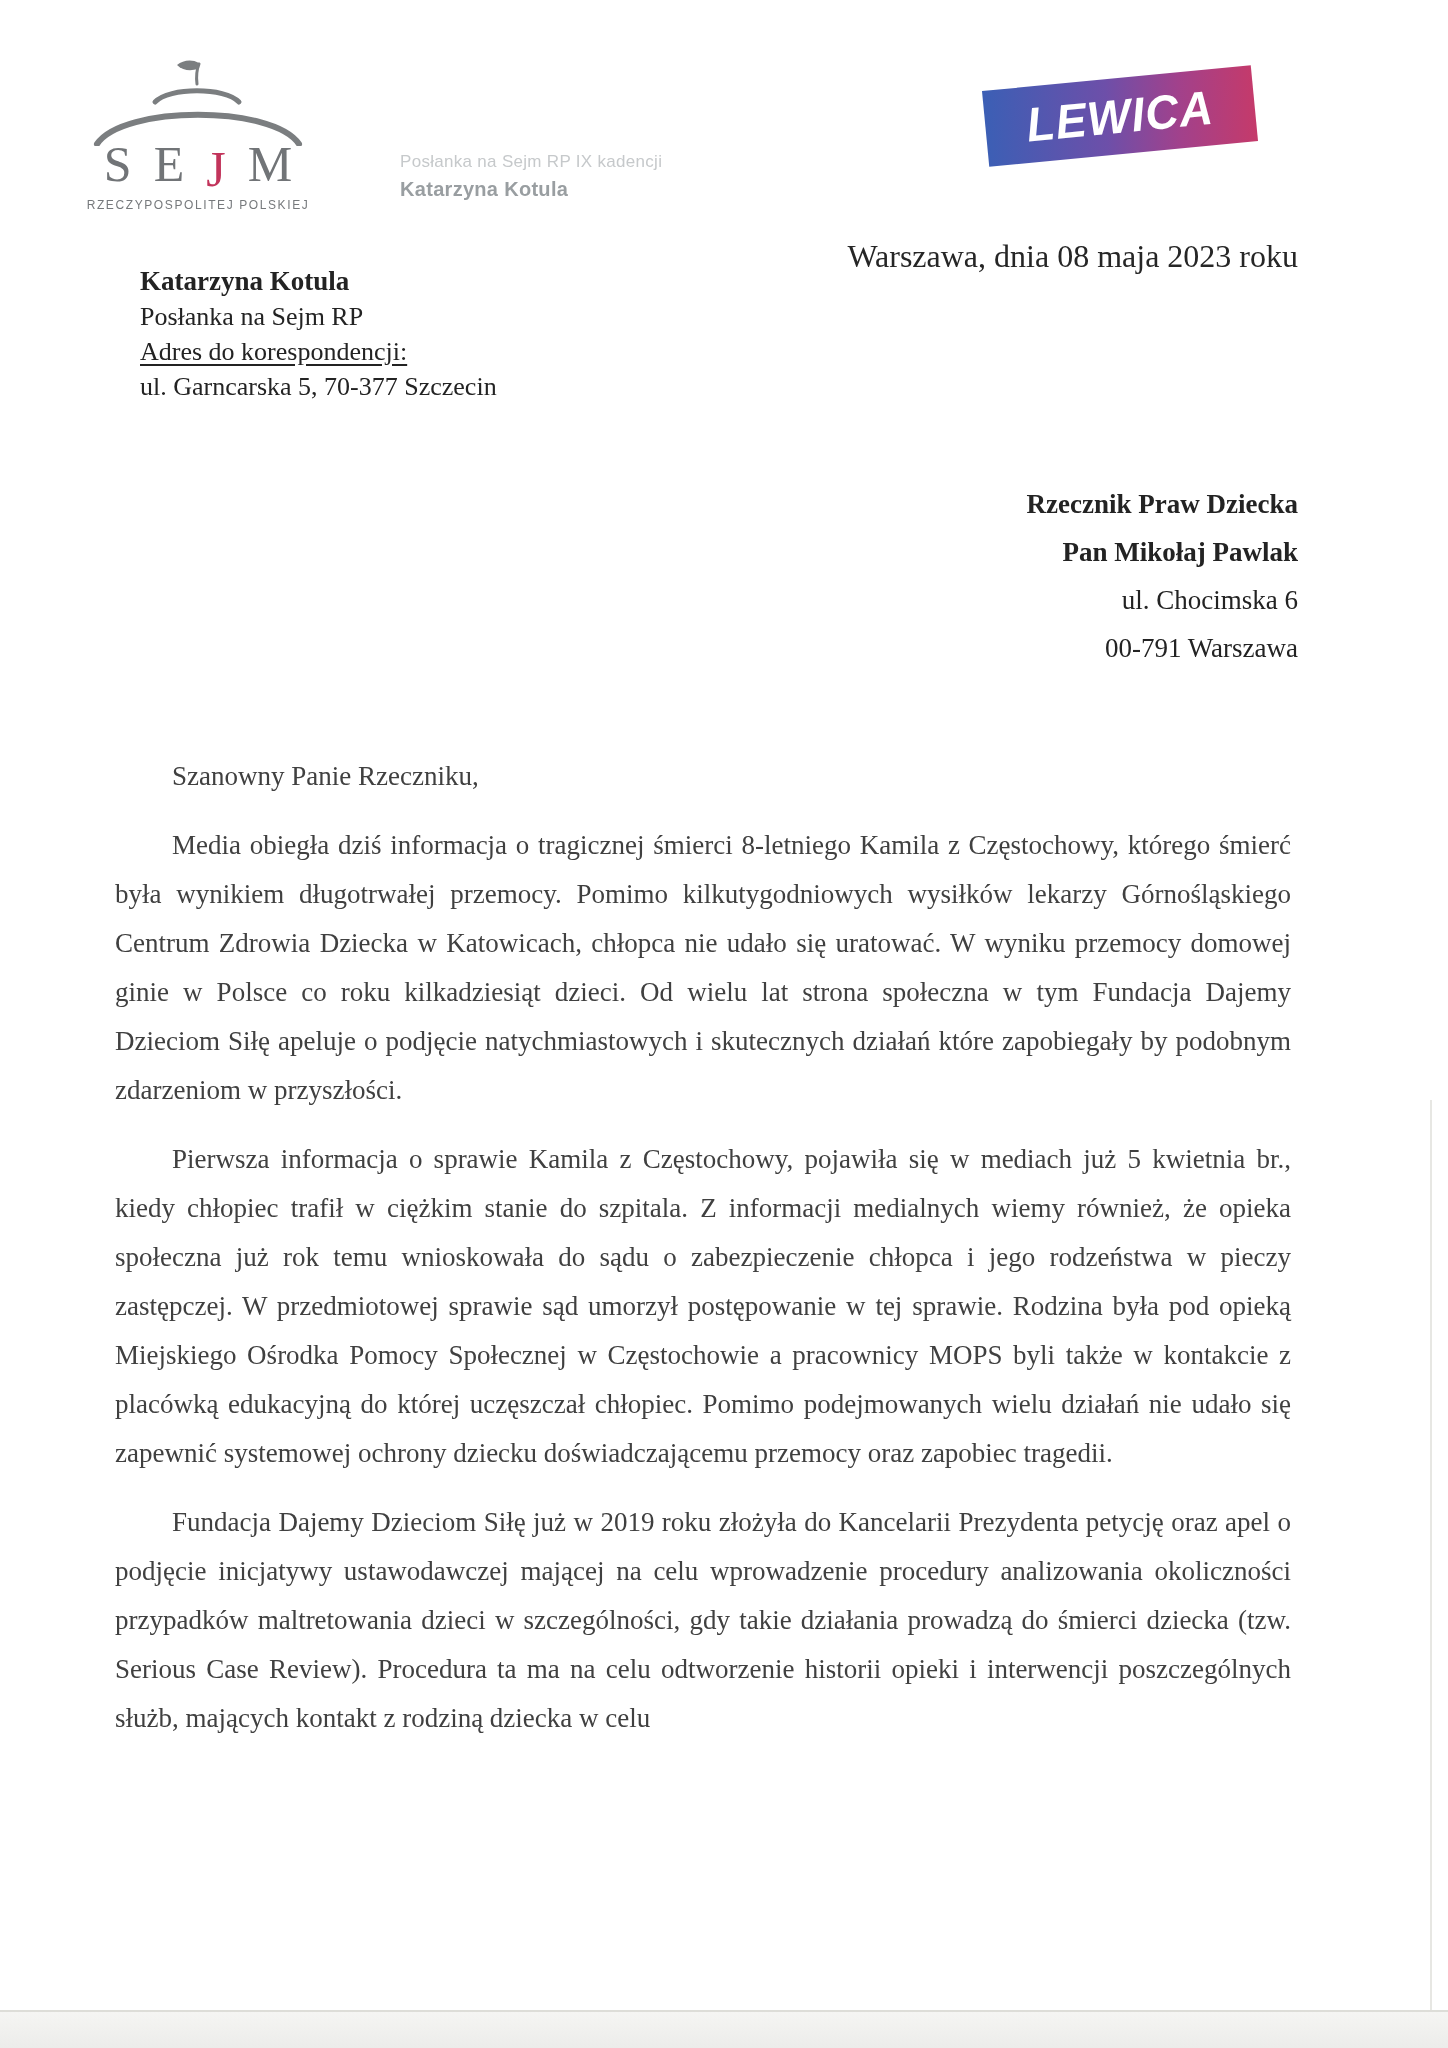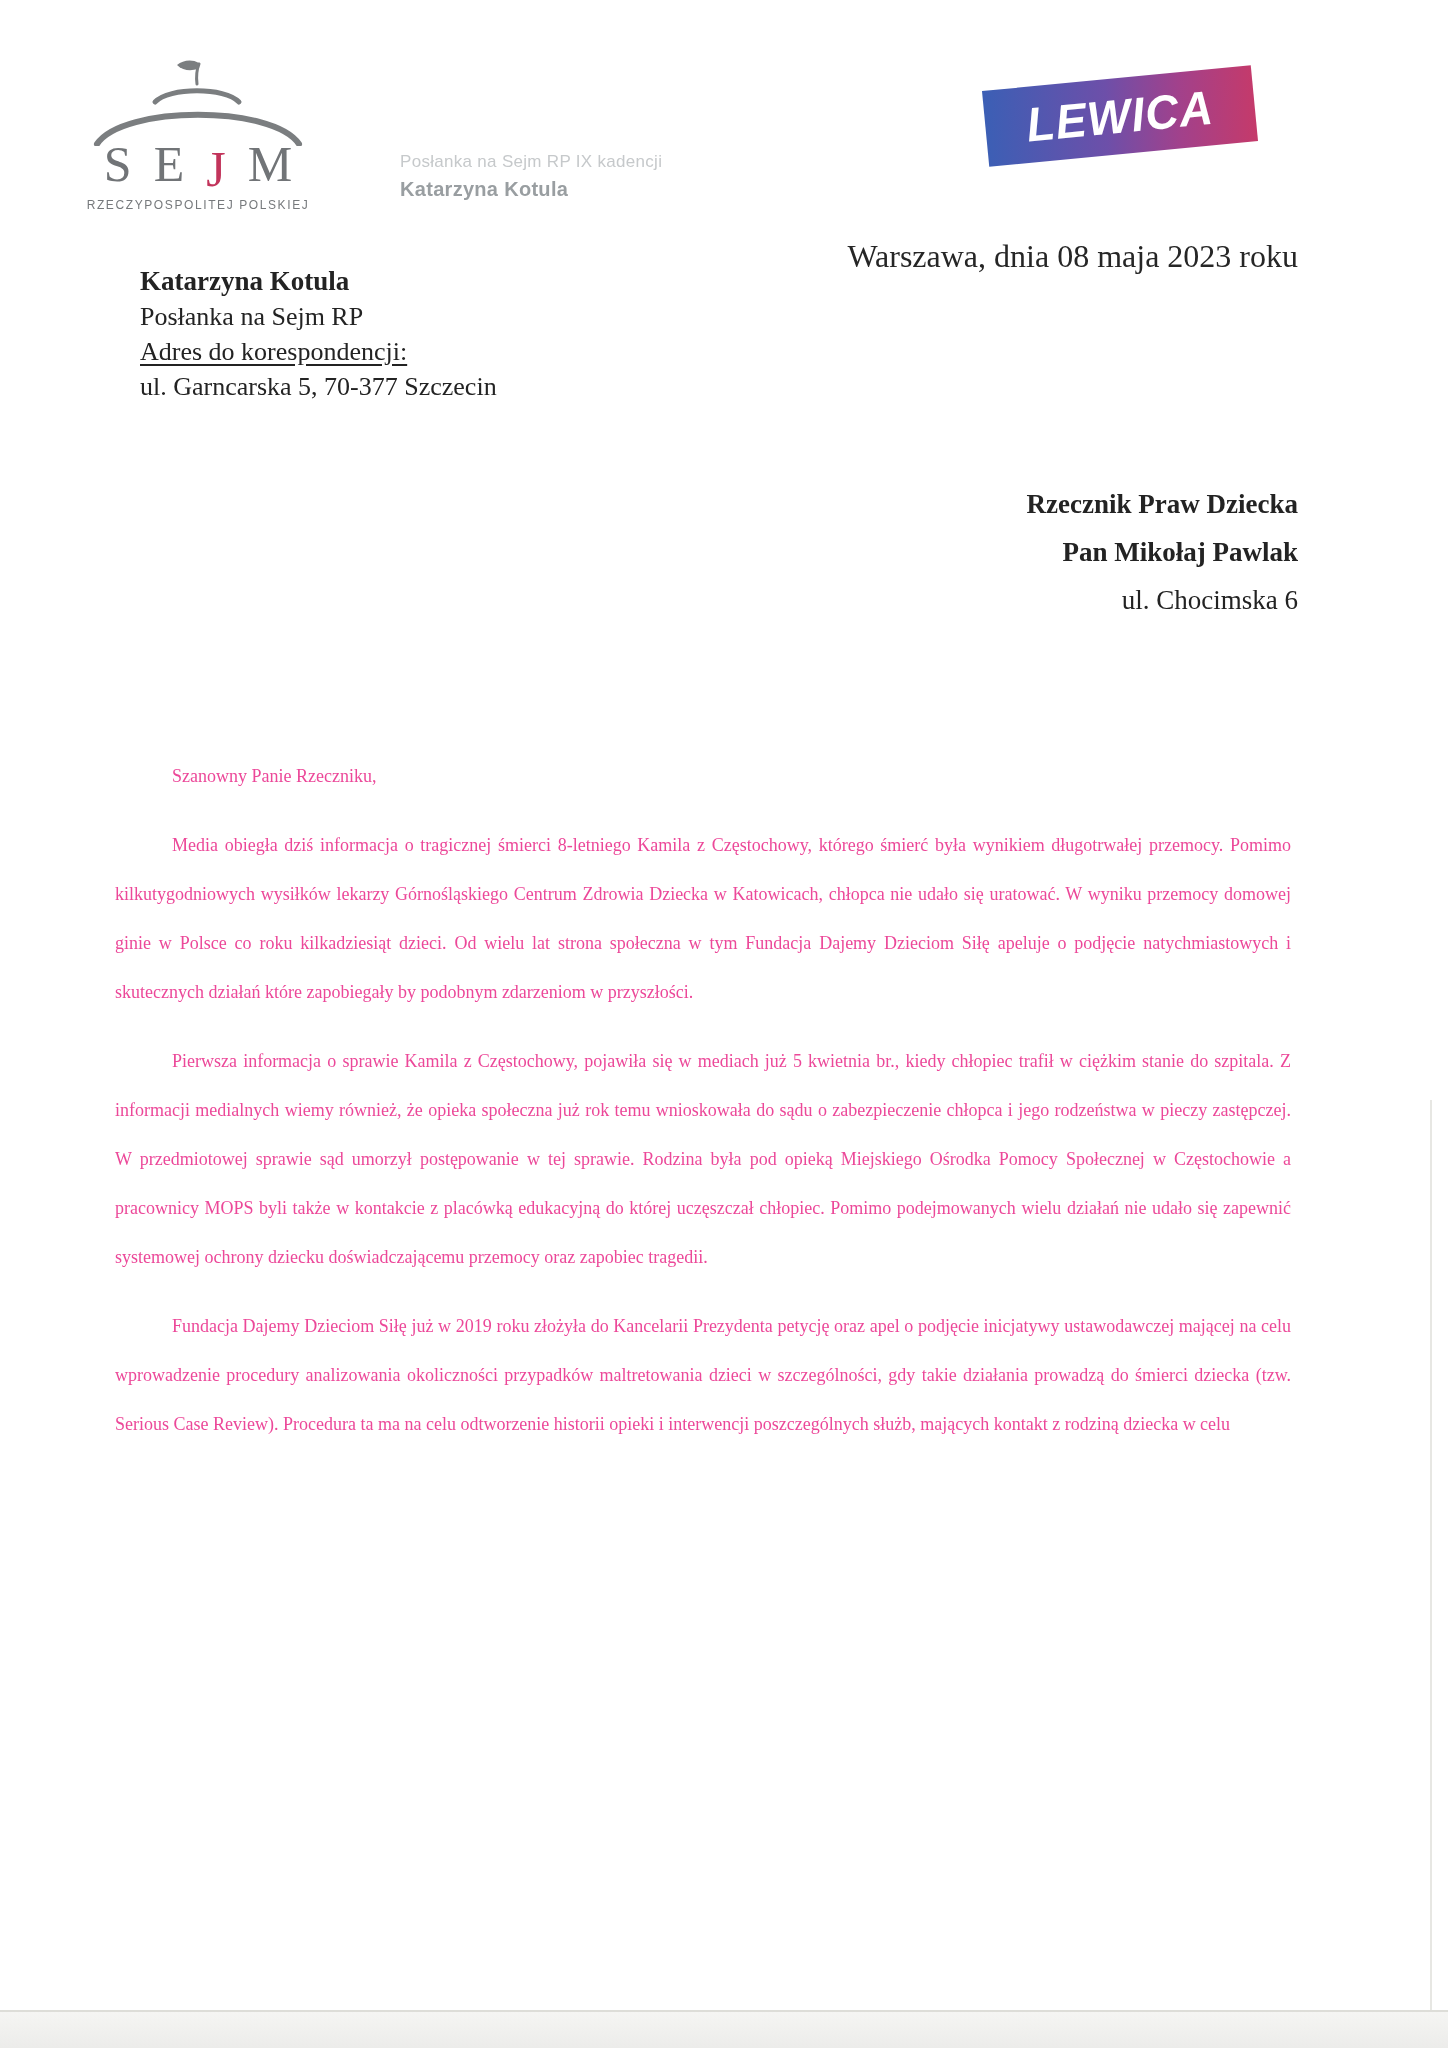--- a/index.html
+++ b/index.html
@@ -69,21 +69,21 @@
   
   .recipient-block{
     position:absolute;top:480px;right:150px;
     text-align:right;font-size:27px;line-height:48px;
   }
   .recipient-block .bold{font-weight:bold;}
 
   
   .letter-body{
     position:absolute;left:115px;top:752px;width:1176px;
-    font-size:18px;line-height:49px;color:#ec4899;
+    font-size:27px;line-height:49px;color:#404040;
   }
   .salutation{margin:0 0 20px 0;padding-left:57px;}
   .letter-body p.para{
     margin:0 0 20px 0;
     text-indent:57px;
     text-align:justify;
   }
 
   
   .scan-bottom-edge{
@@ -132,20 +132,21 @@
     <div class="sender-name">Katarzyna Kotula</div>
     <div class="sender-title">Posłanka na Sejm RP</div>
     <div class="sender-address-label">Adres do korespondencji:</div>
     <div class="sender-address">ul. Garncarska 5, 70-377 Szczecin</div>
   </div>
 
   <div class="recipient-block">
     <div class="bold">Rzecznik Praw Dziecka</div>
     <div class="bold">Pan Mikołaj Pawlak</div>
     <div>ul. Chocimska 6</div>
+    <div>00-791 Warszawa</div>
   </div>
 
   <div class="letter-body">
     <div class="salutation">Szanowny Panie Rzeczniku,</div>
     <p class="para">Media obiegła dziś informacja o tragicznej śmierci 8-letniego Kamila z Częstochowy, którego śmierć była wynikiem długotrwałej przemocy. Pomimo kilkutygodniowych wysiłków lekarzy Górnośląskiego Centrum Zdrowia Dziecka w Katowicach, chłopca nie udało się uratować. W wyniku przemocy domowej ginie w Polsce co roku kilkadziesiąt dzieci. Od wielu lat strona społeczna w tym Fundacja Dajemy Dzieciom Siłę apeluje o podjęcie natychmiastowych i skutecznych działań które zapobiegały by podobnym zdarzeniom w przyszłości.</p>
     <p class="para">Pierwsza informacja o sprawie Kamila z Częstochowy, pojawiła się w mediach już 5 kwietnia br., kiedy chłopiec trafił w ciężkim stanie do szpitala. Z informacji medialnych wiemy również, że opieka społeczna już rok temu wnioskowała do sądu o zabezpieczenie chłopca i jego rodzeństwa w pieczy zastępczej. W przedmiotowej sprawie sąd umorzył postępowanie w tej sprawie. Rodzina była pod opieką Miejskiego Ośrodka Pomocy Społecznej w Częstochowie a pracownicy MOPS byli także w kontakcie z placówką edukacyjną do której uczęszczał chłopiec. Pomimo podejmowanych wielu działań nie udało się zapewnić systemowej ochrony dziecku doświadczającemu przemocy oraz zapobiec tragedii.</p>
     <p class="para">Fundacja Dajemy Dzieciom Siłę już w 2019 roku złożyła do Kancelarii Prezydenta petycję oraz apel o podjęcie inicjatywy ustawodawczej mającej na celu wprowadzenie procedury analizowania okoliczności przypadków maltretowania dzieci w szczególności, gdy takie działania prowadzą do śmierci dziecka (tzw. Serious Case Review). Procedura ta ma na celu odtworzenie historii opieki i interwencji poszczególnych służb, mających kontakt z rodziną dziecka w celu</p>
   </div>
 
   <div class="scan-right-edge"></div>

